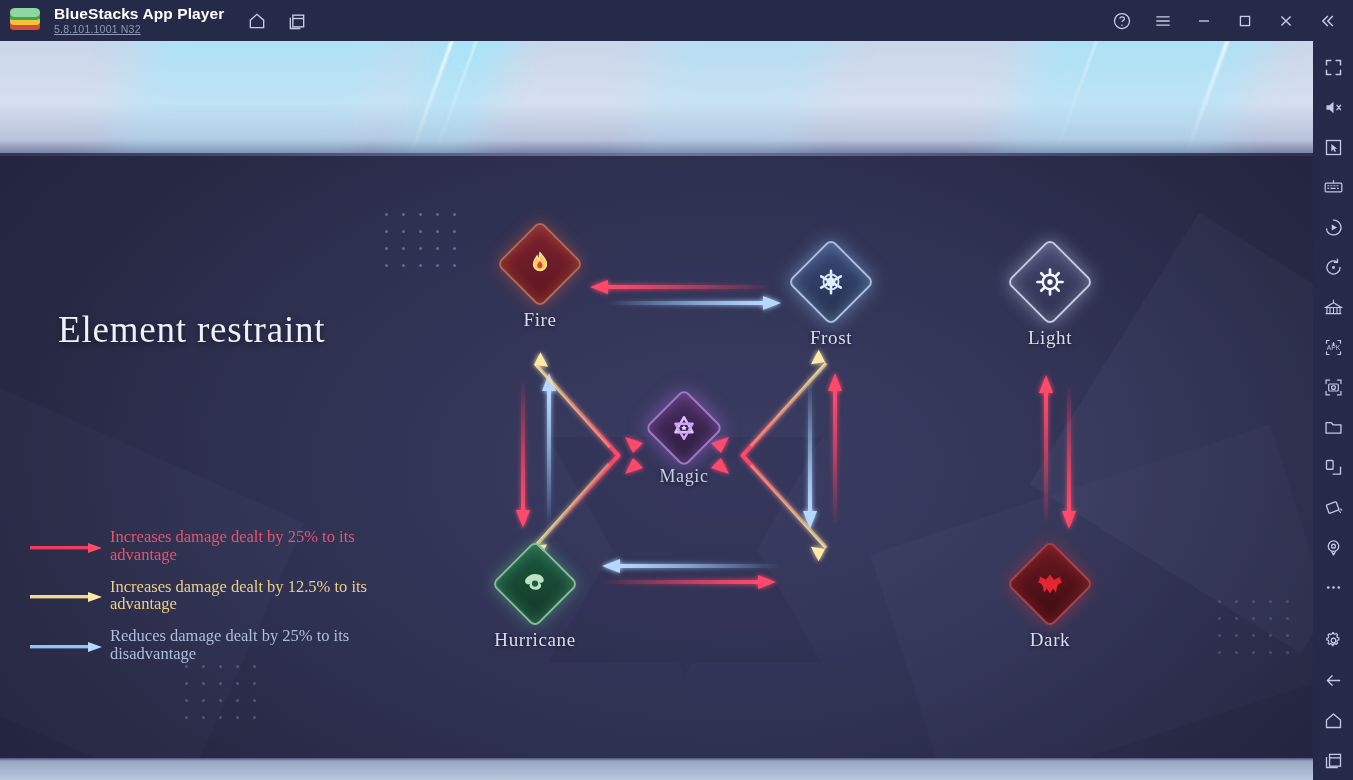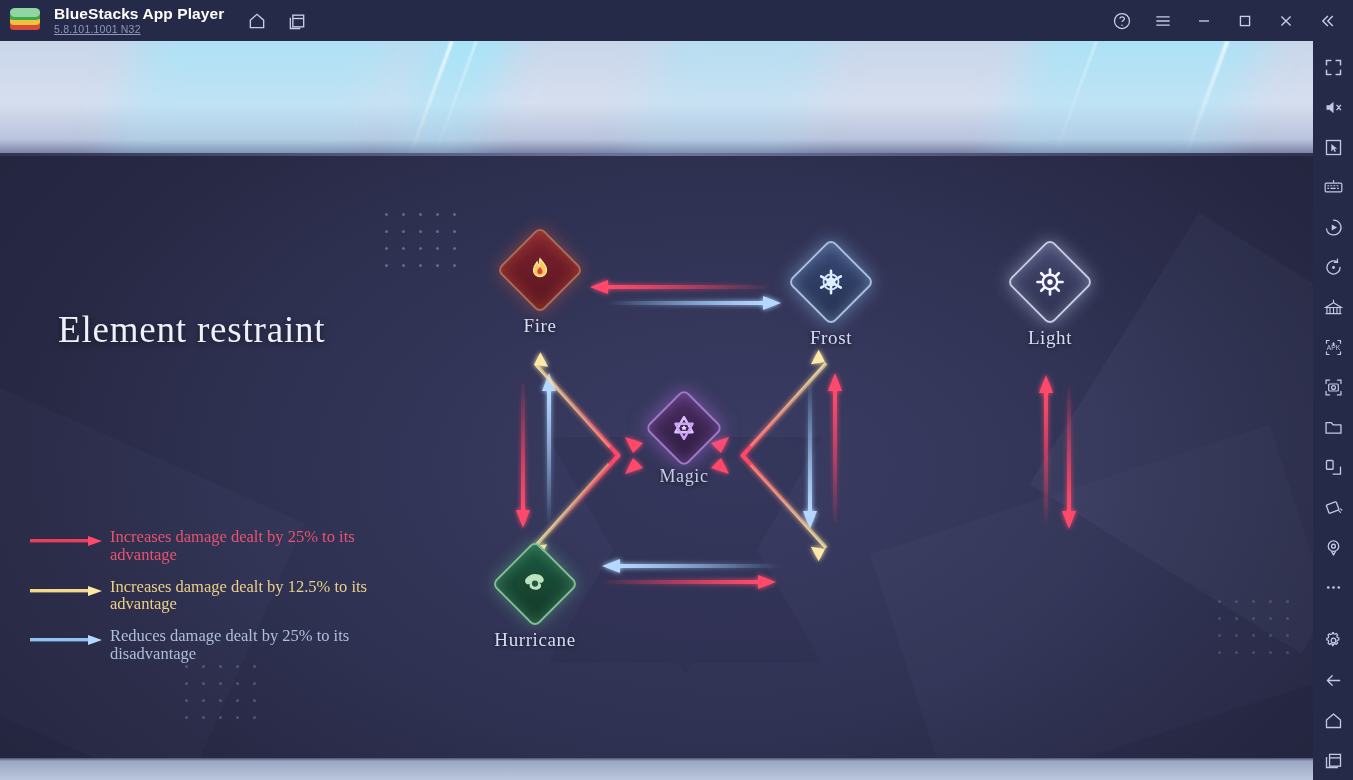--- a/index.html
+++ b/index.html
@@ -129,21 +129,21 @@
     font-size: 19px; color: #d7dcf2; letter-spacing: .6px;
     text-shadow: 0 1px 4px rgba(0,0,0,.6);
   }
   .node.magic .lbl { font-size: 18px; margin-top: 10px; color: #c9cfe8; }
 
   
   .arrows { position: absolute; inset: 0; pointer-events: none; }
 
   
   .legend { position: absolute; left: 30px; top: 375px; }
-  .lg-row { display: flex; align-items: flex-start; margin-bottom: 14px; }
+  .lg-row { display: flex; align-items: center; margin-bottom: 14px; }
   .lg-arrow { width: 72px; height: 18px; flex: 0 0 72px; margin-top: 4px; }
   .lg-text {
     font-family: "Liberation Serif", serif; font-size: 16.5px; line-height: 1.08;
     max-width: 315px; margin-left: 8px;
   }
   .lg-red { color: #e8536f; }
   .lg-yel { color: #ecd08a; }
   .lg-blu { color: #aebfdd; }
 
   
@@ -463,21 +463,21 @@
           </g>
           <g>
             <g transform="rotate(-42 789 353)">
               <rect x="787" y="297" width="3.5" height="112" fill="url(#gDy)" transform="scale(1,-1) translate(0,-706)"></rect>
             </g>
             <polygon points="787,409 774,414 778,398" fill="#ffe9a8" transform="rotate(-42 789 353)"></polygon>
           </g>
         </g>
       </svg>
 
-      <div class="node" style="left:485px; top:86px;">
+      <div class="node" style="left:485px; top:80px;">
         <div class="diamond" style="background:linear-gradient(135deg,#7d2230,#5a1620); border:2px solid #b06a55; box-shadow:0 0 16px rgba(230,90,60,.45), inset 0 0 14px rgba(255,120,60,.35);">
           <div class="glyph">
             <svg width="30" height="30" viewBox="0 0 24 24" fill="none">
               <path d="M12 3c2.4 3 5.2 5 5.2 9.1A5.3 5.3 0 0 1 12 17.4a5.3 5.3 0 0 1-5.2-5.3C6.8 9 8.4 7.2 9.6 5.6c.4 1.8 1.1 2.8 2 3.4C11.2 6.8 11.4 4.9 12 3Z" fill="#f9c95c" stroke="#ffe9a0" stroke-width="1"></path>
               <path d="M12 9.5c1 1.3 2 2.2 2 3.7a2.1 2.1 0 1 1-4.2 0c0-1.3.9-2.3 2.2-3.7Z" fill="#d9463a"></path>
             </svg>
           </div>
         </div>
         <div class="lbl">Fire</div>
       </div>
@@ -518,20 +518,30 @@
             <svg width="30" height="30" viewBox="0 0 24 24">
               <path d="M12 4c4 0 7 2.3 7 4.7 0 1.8-1.8 2.6-3.6 2.3 1.5 1.1 2 2.6 1 3.9-1.3 1.7-4.4 2.1-6.7 1-1.9-.9-2.6-2.5-1.8-3.8-1.8.5-3.5-.3-3.8-1.9C3.6 7.7 7.5 4 12 4Z" fill="#cdf0cd" opacity=".92"></path>
               <circle cx="12" cy="11.6" r="2.5" fill="#1d5a42"></circle>
             </svg>
           </div>
         </div>
         <div class="lbl">Hurricane</div>
       </div>
 
 
+      <div class="node" style="left:995px; top:400px;">
+        <div class="diamond" style="background:linear-gradient(135deg,#6b1820,#3a0d12); border:2px solid #a8424a; box-shadow:0 0 16px rgba(220,50,60,.45), inset 0 0 14px rgba(255,70,70,.3);">
+          <div class="glyph">
+            <svg width="32" height="30" viewBox="0 0 26 22">
+              <path d="M13 3.2 16.2 7.6 21.5 5.2c-.6 2 .2 3.6 1.6 4.8-2 .2-3.4 1.2-4.2 2.8l-1.1 5.4-2.1-3.6-2.7 4.2-2.7-4.2-2.1 3.6L7.1 12.6c-.8-1.6-2.2-2.6-4.2-2.8 1.4-1.2 2.2-2.8 1.6-4.8l5.3 2.4L13 3.2Z" fill="#e32630"></path>
+            </svg>
+          </div>
+        </div>
+        <div class="lbl">Dark</div>
+      </div>
 
       <div class="node magic" style="left:629px; top:247px;text-align:center;">
         <div class="diamond" style="width:56px;height:56px; background:linear-gradient(135deg,#4a2d63,#2c1c3d); border:2px solid #a078c8; box-shadow:0 0 20px rgba(180,110,230,.55), inset 0 0 14px rgba(200,140,255,.35);">
           <div class="glyph">
             <svg width="30" height="30" viewBox="0 0 24 24">
               <path d="M12 3.3 18.9 15.4H5.1Z" fill="none" stroke="#e0c0ff" stroke-width="1.9" stroke-linejoin="round"></path>
               <path d="M12 20.7 5.1 8.6h13.8Z" fill="none" stroke="#cfa6f5" stroke-width="1.9" stroke-linejoin="round"></path>
               <path d="M12 9.8l.9 1.4 1.4.2-1.1 1 .3 1.5-1.5-.8-1.5.8.3-1.5-1.1-1 1.4-.2Z" fill="#f0dcff"></path>
             </svg>
           </div>

